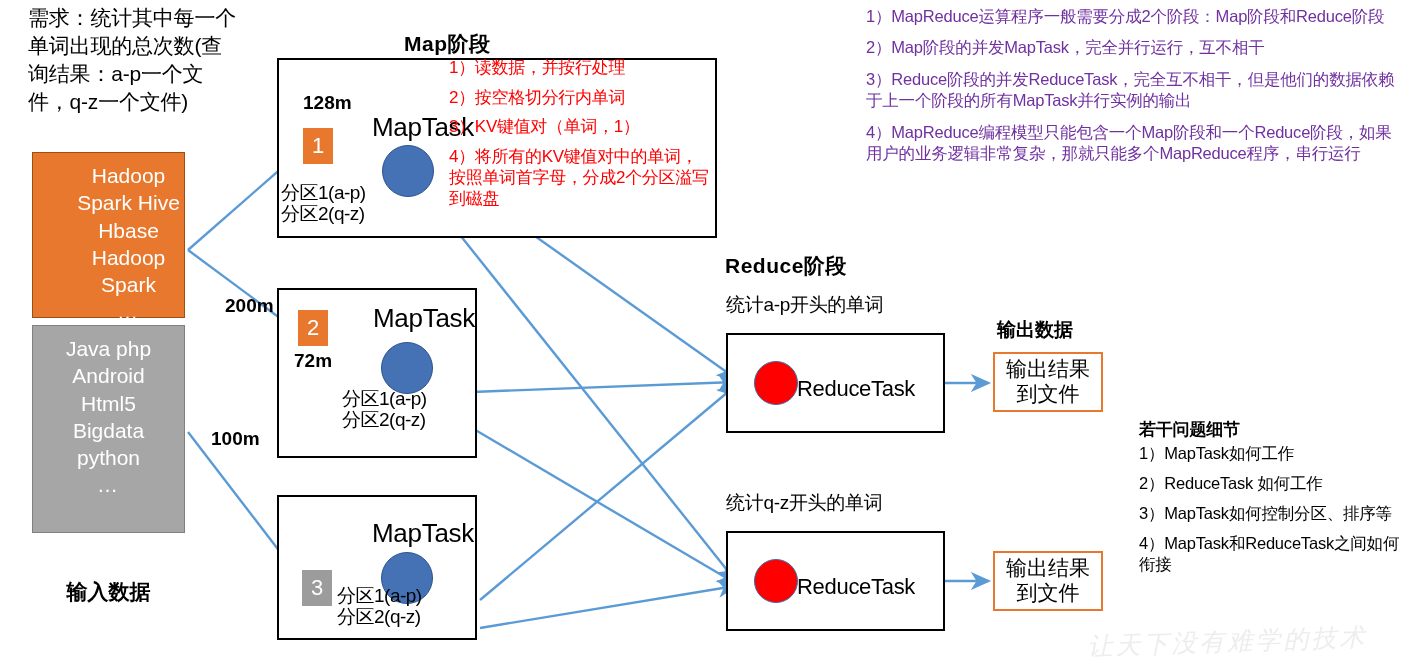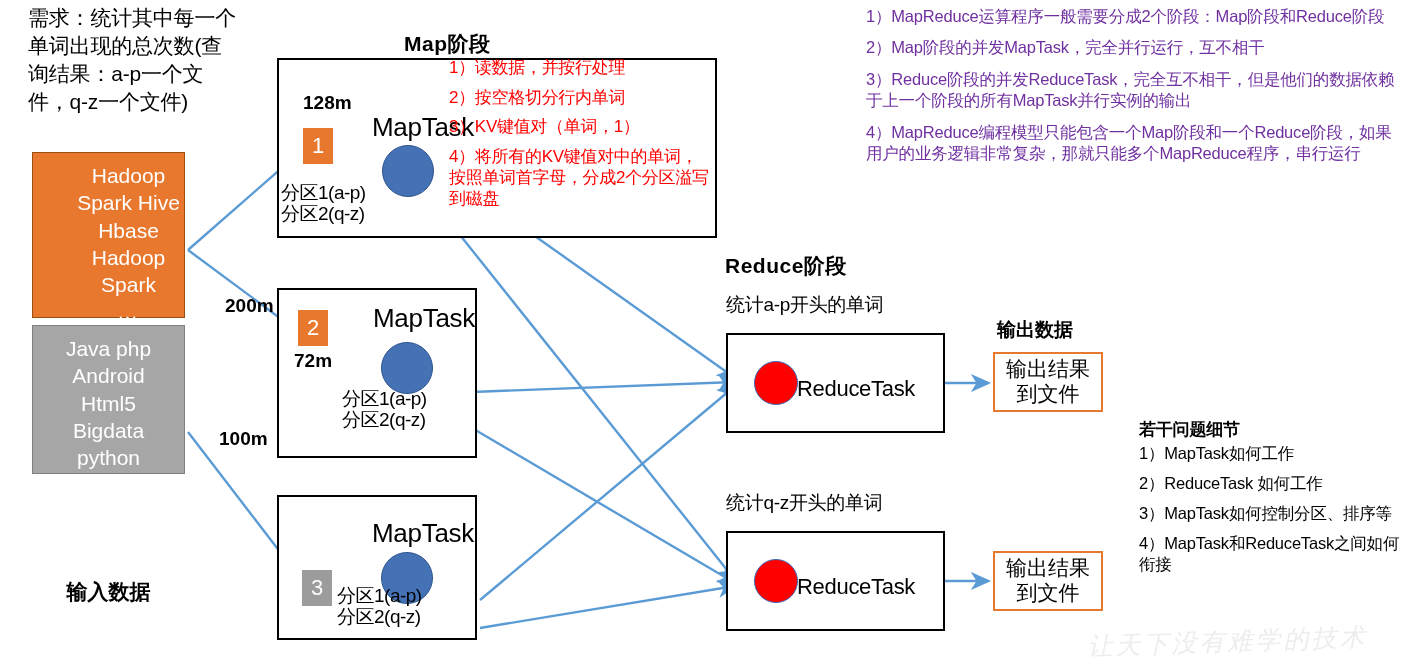--- a/index.html
+++ b/index.html
@@ -17,21 +17,21 @@
     font-size:21px;line-height:1.33;letter-spacing:-0.2px;
     white-space:pre-wrap;
   }
 
   
   .data-block{
     width:153px;text-align:center;color:#ffffff;
     font-size:21px;line-height:1.30;padding-top:9px;box-sizing:border-box;
   }
   #input-orange{left:32px;top:152px;height:166px;background:#E8782D;border:1px solid #9c4f12;padding-left:40px;}
-  #input-gray{left:32px;top:325px;height:149px;background:#A6A6A6;border:1px solid #808080;}
+  #input-gray{left:32px;top:325px;height:208px;background:#A6A6A6;border:1px solid #808080;}
   .data-block .dots{font-size:21px;letter-spacing:2px;}
   #input-label{left:32px;top:578px;width:153px;text-align:center;font-size:21px;font-weight:bold;}
 
   
   #map-stage-title{left:383px;top:30px;font-size:21px;font-weight:bold;letter-spacing:0.5px;margin-left:21px;}
   .map-box{border:2px solid #000;background:#fff;box-sizing:border-box;}
   #map-box-1{left:277px;top:58px;width:440px;height:180px;}
   #map-box-2{left:277px;top:288px;width:200px;height:170px;}
   #map-box-3{left:277px;top:495px;width:200px;height:145px;}
 
@@ -156,21 +156,21 @@
   <div style="white-space:pre-line;">Java php
 Android
 Html5
 Bigdata
 python</div>
   <div class="dots">…</div>
 </div>
 <div class="abs" id="input-label">输入数据</div>
 
 <div class="abs size-label" style="left:225px;top:295px;">200m</div>
-<div class="abs size-label" style="left:219px;top:428px;">100m</div>
+<div class="abs size-label" style="left:211px;top:428px;">100m</div>
 
 <div class="abs" id="map-stage-title">Map阶段</div>
 
 <div class="abs map-box" id="map-box-1"></div>
 <div class="abs size-label" style="left:303px;top:92px;">128m</div>
 <div class="abs chunk orange" style="left:303px;top:128px;">1</div>
 <div class="abs maptask-label" style="left:372px;top:112px;">MapTask</div>
 <div class="abs circle-blue" style="left:382px;top:145px;"></div>
 <div class="abs part-lines" style="left:281px;top:182px;">分区1(a-p)
 分区2(q-z)</div>

